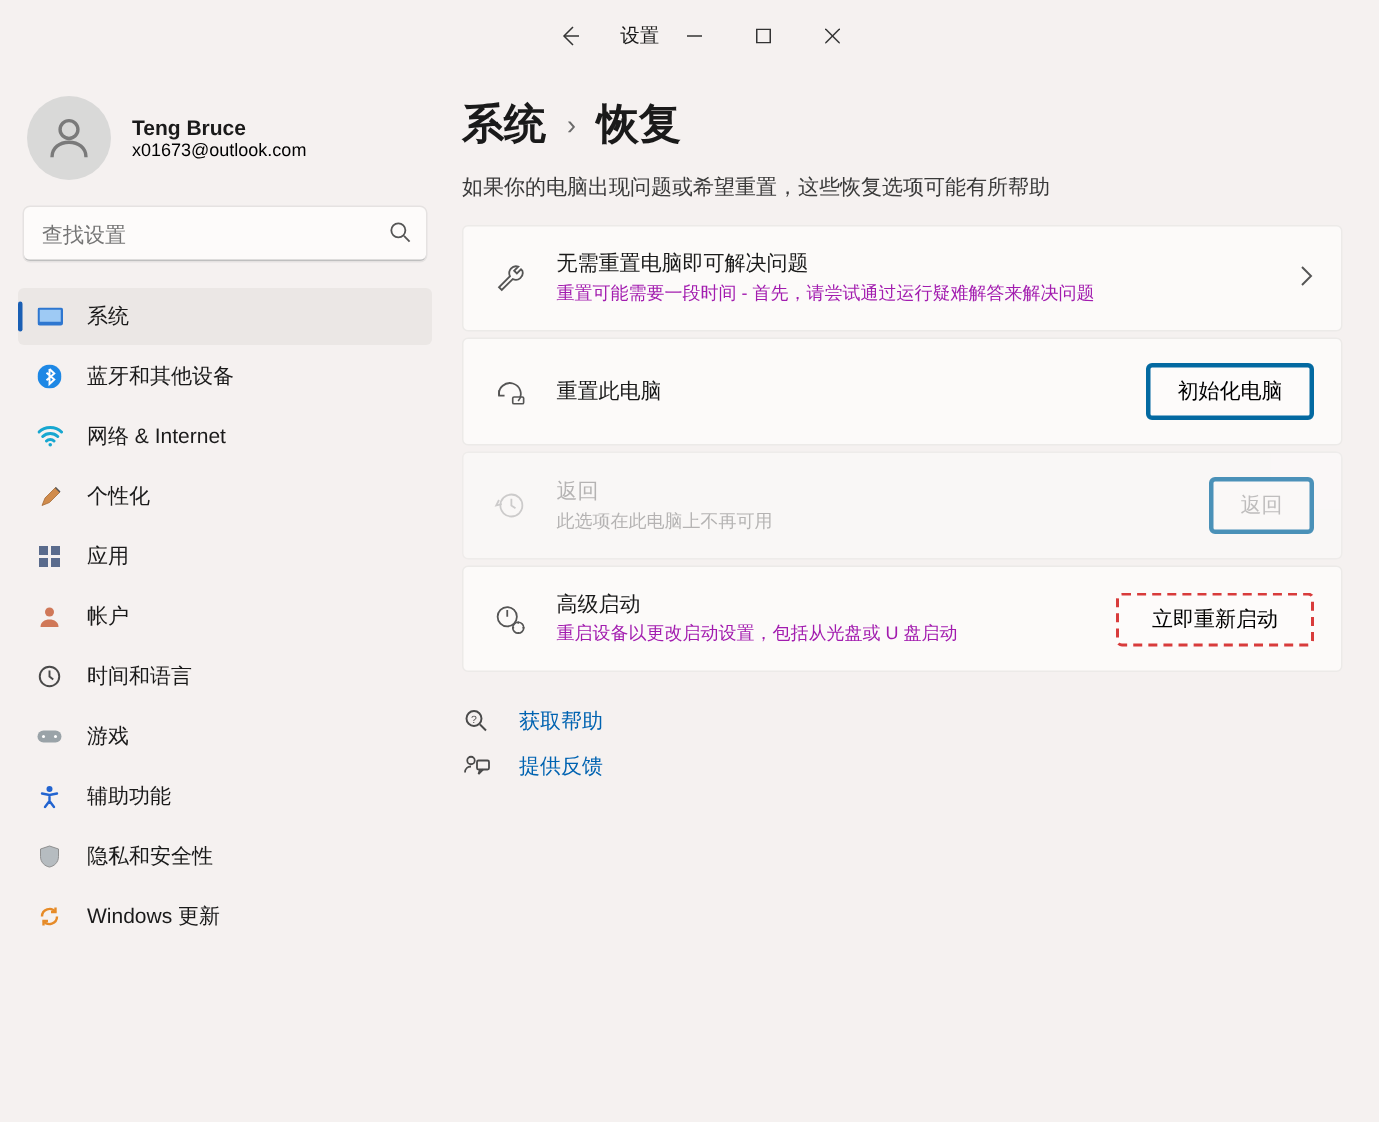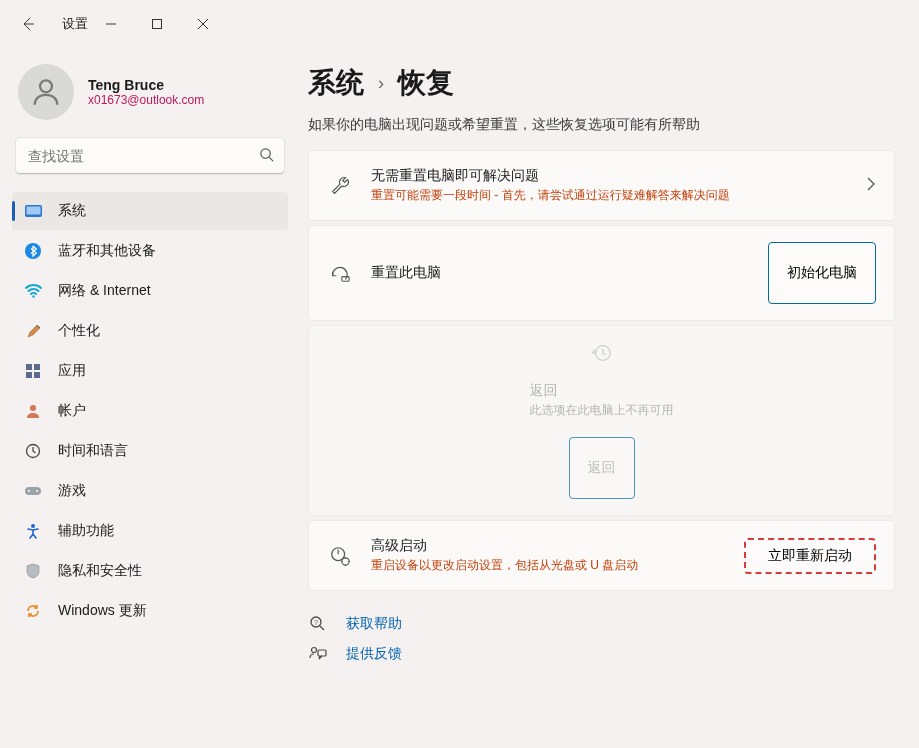--- a/index.html
+++ b/index.html
@@ -9,22 +9,22 @@
       width: 919px;
       height: 748px;
       overflow: hidden;
       font-size: 14px;
       color: #1a1a1a;
     }
     .titlebar {
       height: 48px;
       display: flex;
       align-items: center;
-      justify-content: flex-start;
-      padding-left: 10px;
+      justify-content: center;
+      padding-left: 20px;
     }
     .titlebar-left {
       display: flex;
       align-items: center;
       gap: 16px;
     }
     .back-btn {
       width: 36px; height: 36px;
       display: flex; align-items: center; justify-content: center;
       cursor: pointer;
@@ -47,21 +47,21 @@
       display: flex; align-items: center; gap: 14px;
       padding: 8px 6px 18px 6px;
     }
     .avatar {
       width: 56px; height: 56px;
       border-radius: 50%;
       background: #d9d9d8;
       display: flex; align-items: center; justify-content: center;
     }
     .user-name { font-size: 14px; font-weight: 600; }
-    .user-email { font-size: 12px; color: #be185d; }
+    .user-email { font-size: 12px; color: #000000; }
     .search-box {
       position: relative;
       margin: 0 4px 18px 4px;
     }
     .search-box input {
       width: 100%;
       height: 36px;
       border: none;
       background: #fdfbfa;
       border-radius: 4px;
@@ -116,34 +116,34 @@
       display: flex; align-items: center;
       padding: 16px 18px;
       gap: 18px;
       margin-bottom: 4px;
     }
     .panel .option-icon {
       width: 26px; display:flex; justify-content:center; color:#4a4a4a;
     }
     .panel .texts { flex: 1; }
     .panel .title { font-size: 14px; }
-    .panel .desc { font-size: 12px; color: #c2410c; margin-top: 2px; }
+    .panel .desc { font-size: 12px; color: #a21caf; margin-top: 2px; }
     .panel .chevron { color: #555; }
-    .panel.disabled { opacity: 0.7; flex-direction: column; }
+    .panel.disabled { opacity: 0.7; }
     .panel.disabled .title, .panel.disabled .desc { color: #9a9a9a; }
     .section-title {
       font-size: 14px; font-weight: 600;
       margin: 24px 0 10px 2px;
     }
     .options .panel + .panel { margin-top: 4px; }
     .action-btn {
       background: #fdfbfa;
-      border: 1px solid #0369a1;
+      border: 3px solid #0369a1;
       border-radius: 4px;
-      padding: 21px 18px;
+      padding: 7px 18px;
       font-size: 14px;
       cursor: pointer;
     }
     .action-btn.disabled {
       color: #a8a8a8; cursor: default;
     }
     .highlight-btn {
       border: 2px dashed #d83b3b;
       padding: 7px 22px;
       position: relative;

